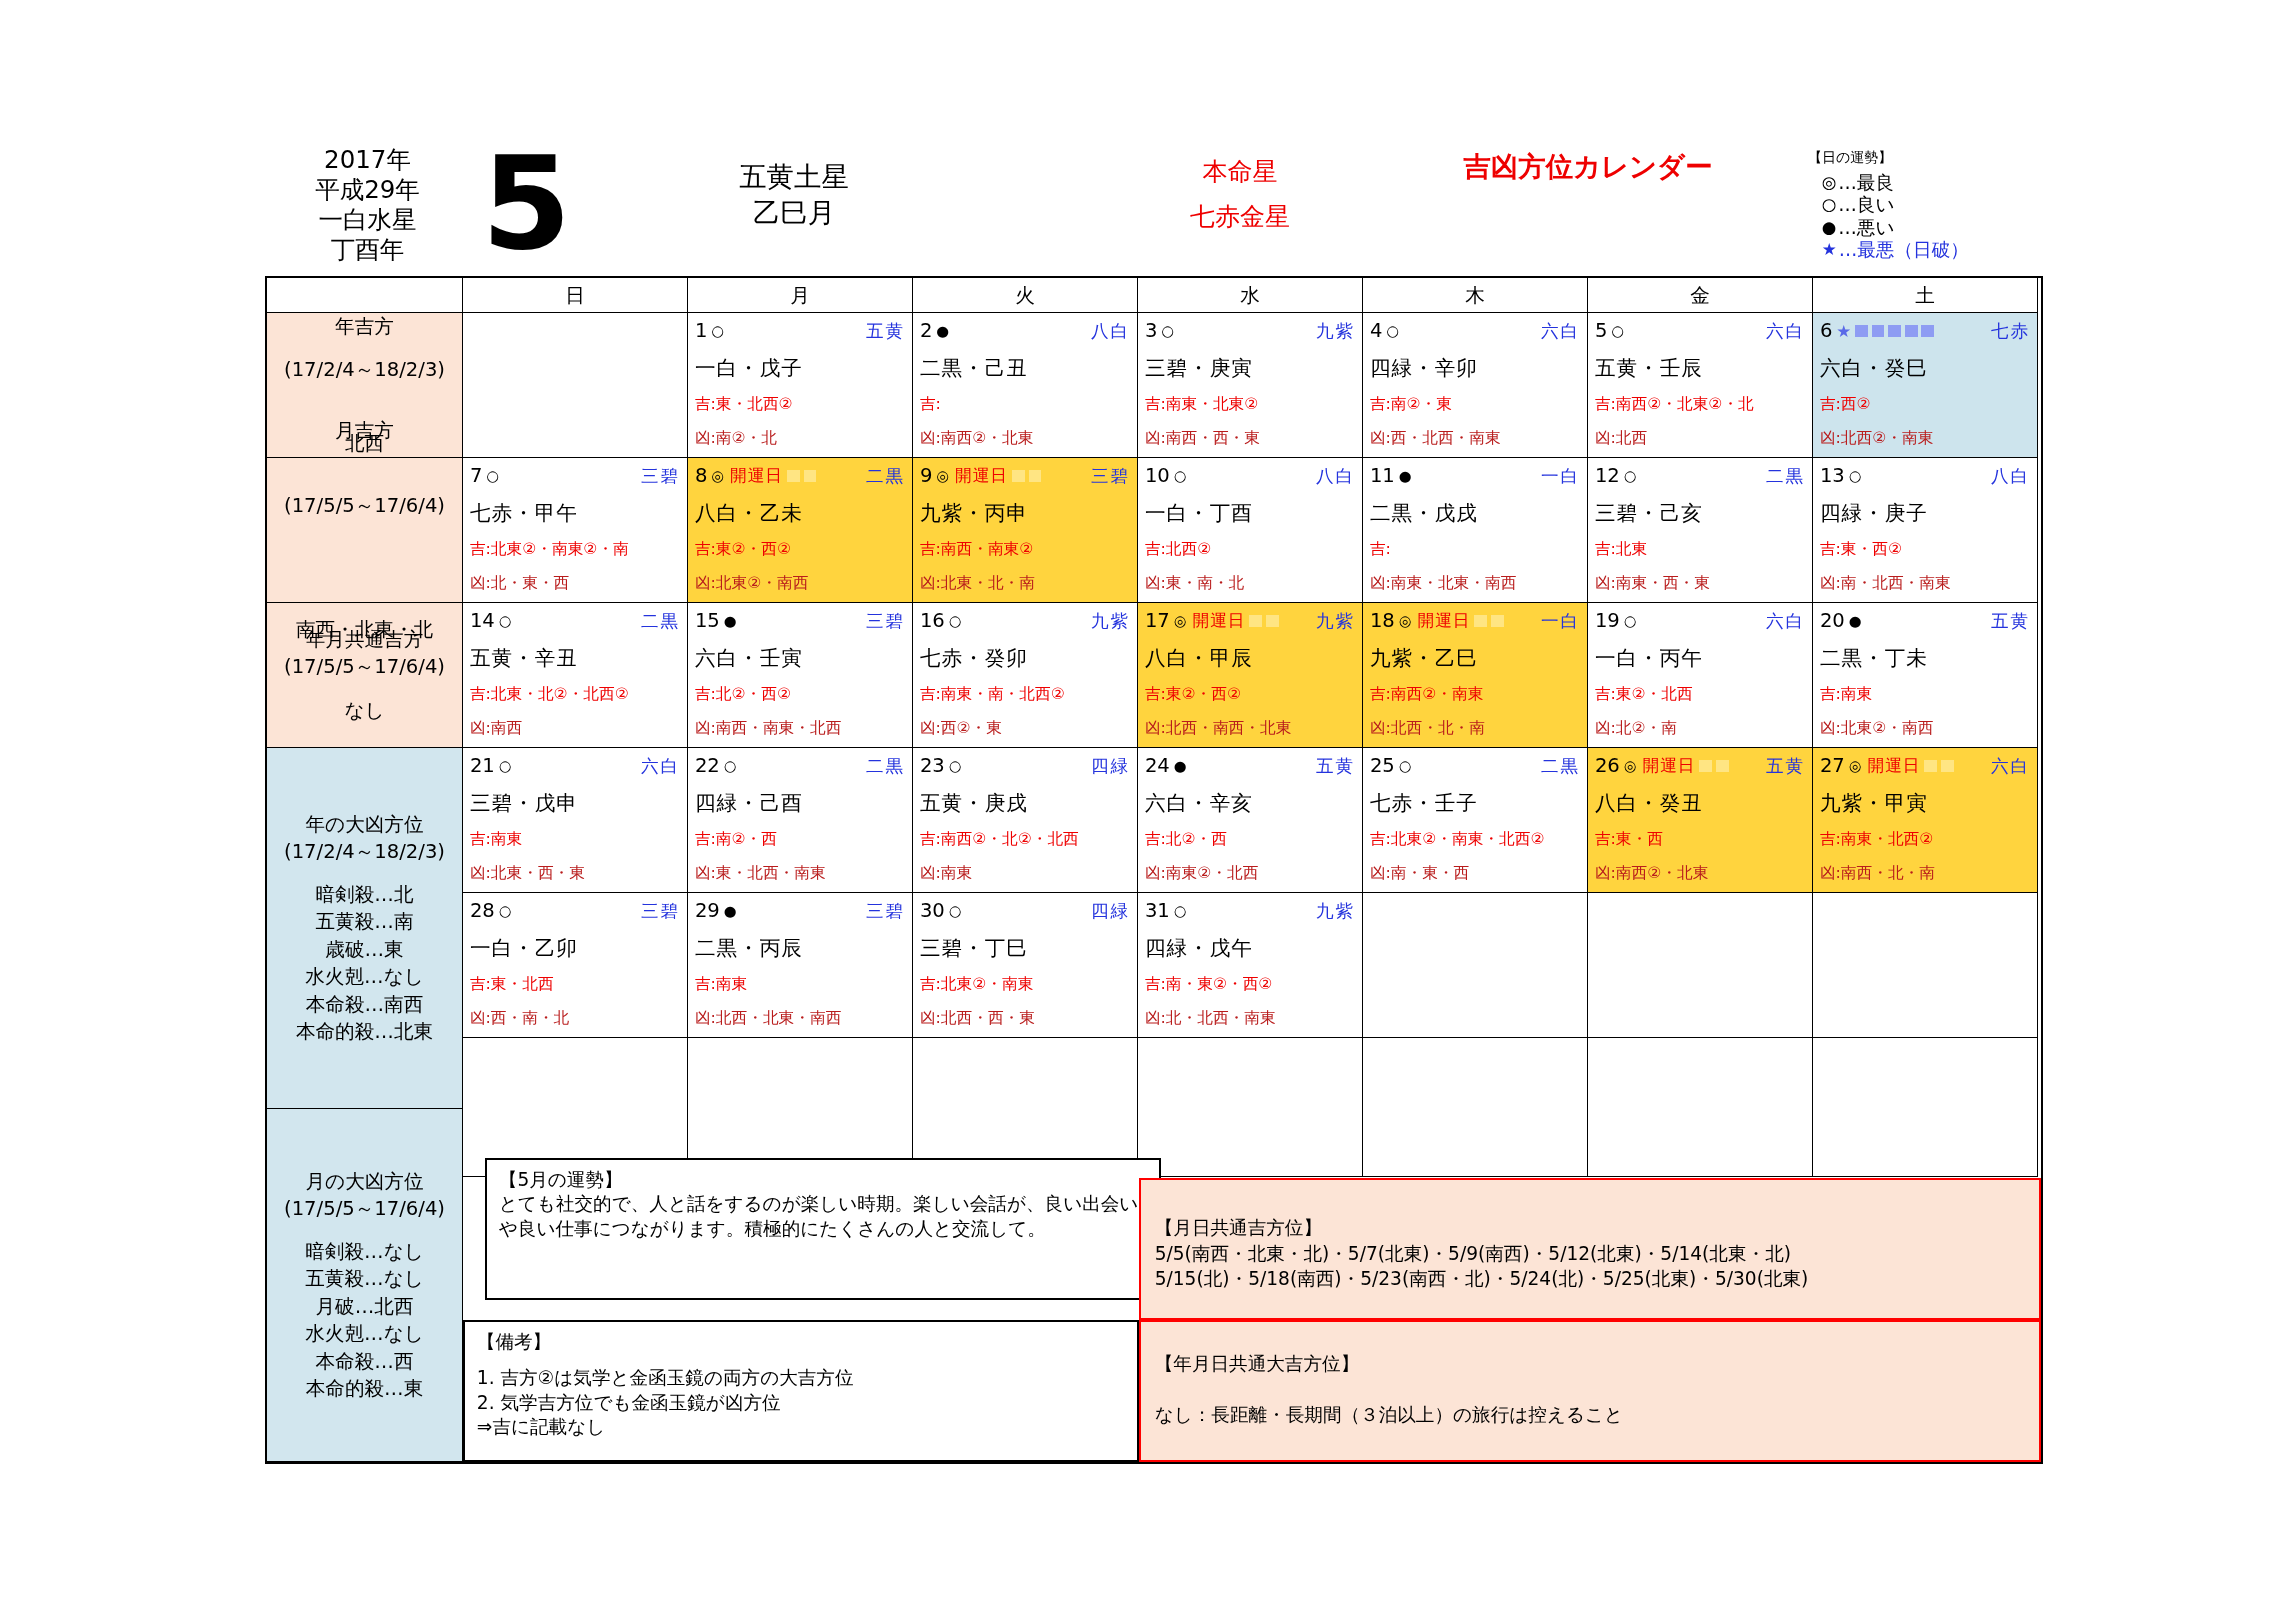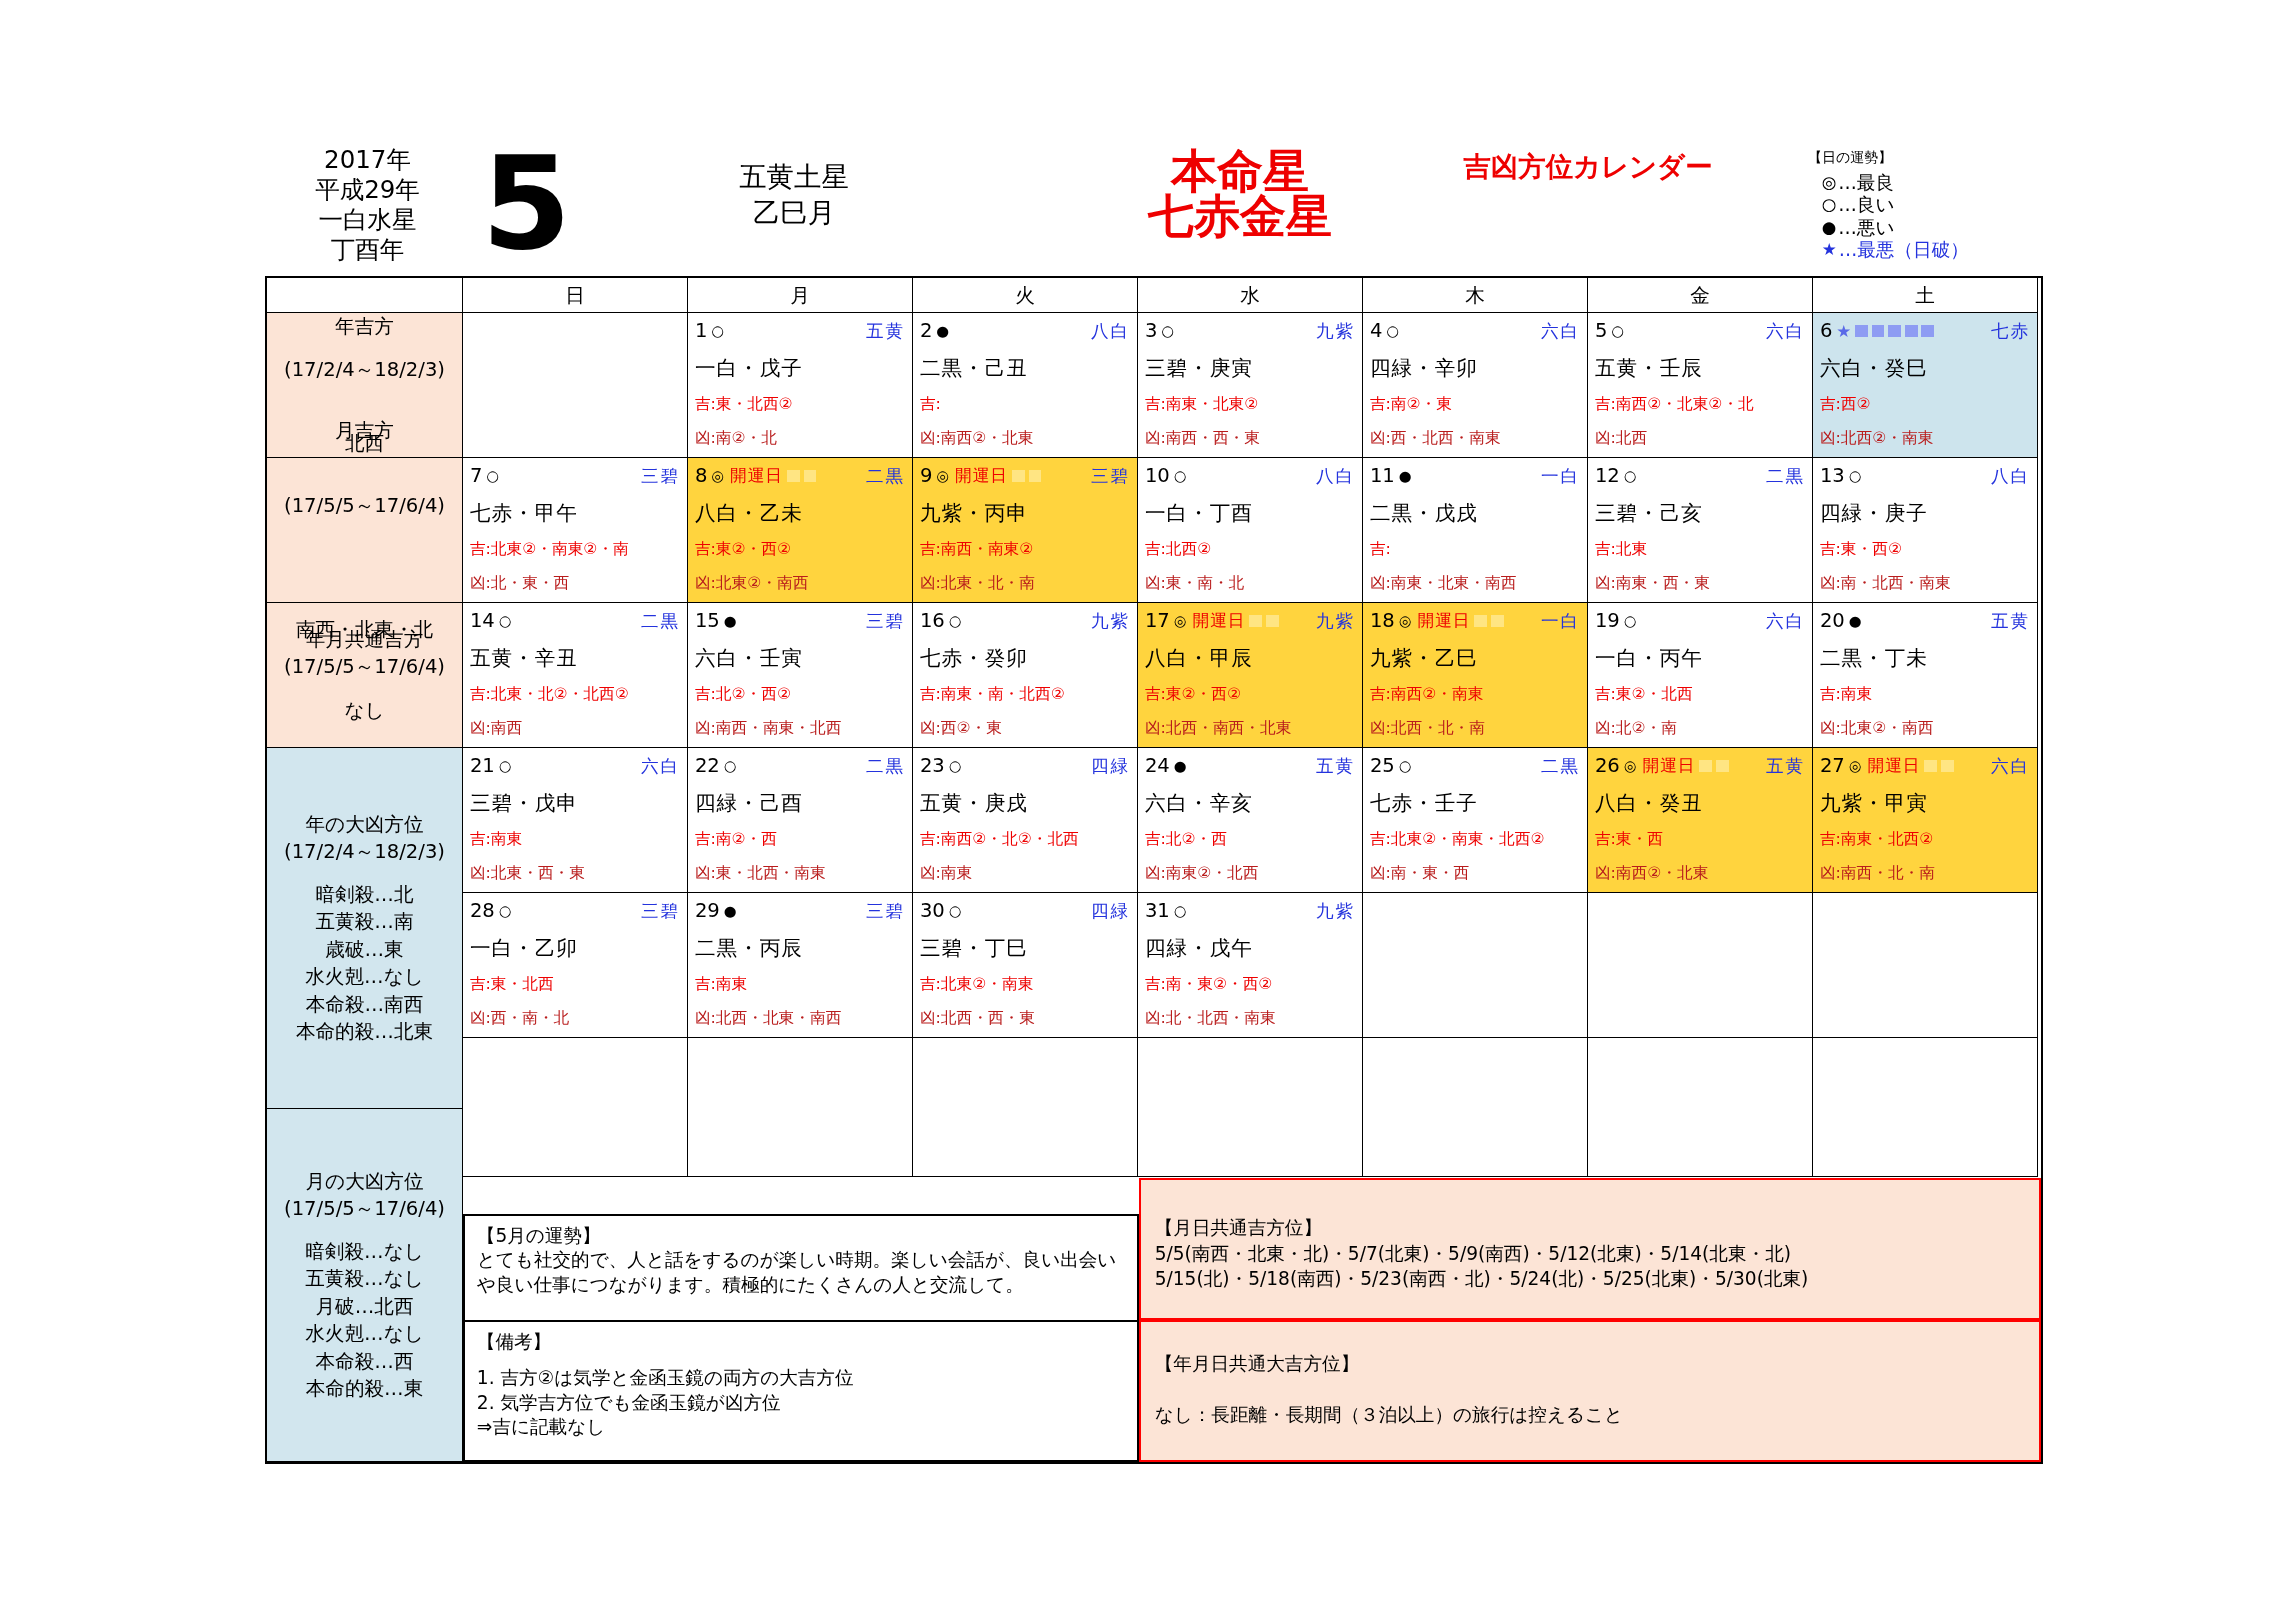--- a/index.html
+++ b/index.html
@@ -5,21 +5,21 @@
   html,body{margin:0;padding:0;}
   body{
     width:2293px;height:1621px;position:relative;background:#ffffff;color:#000;
     font-family:"DejaVu Sans","Liberation Sans",sans-serif;
   }
   .abs{position:absolute;}
   
   #yearBlock{left:284px;top:145px;width:167px;text-align:center;font-size:24.5px;line-height:30px;}
   #monthNum{left:453px;top:139px;width:147px;text-align:center;font-size:129px;font-weight:bold;line-height:129px;}
   #monthStar{left:691px;top:159px;width:206px;text-align:center;font-size:27.4px;line-height:36px;}
-  #honmei{left:1098px;top:149px;width:284px;text-align:center;color:#ee0000;font-weight:bold;font-size:46px;line-height:45px;}
+  #honmei{left:1098px;top:149px;width:284px;text-align:center;color:#ee0000;font-weight:normal;font-size:25px;line-height:45px;}
   #brand{left:1402px;top:149px;width:372px;text-align:center;color:#ee0000;font-weight:bold;}
   #brand .bname{font-size:38px;line-height:45px;}
   #brand .bsub{font-size:27.4px;line-height:35px;}
   #legendBox{left:1808px;top:147px;width:274px;font-size:19.6px;line-height:21.6px;}
   #legendBox .ltitle{font-size:14px;margin-bottom:2.9px;}
   .legend-line{display:flex;align-items:center;gap:2px;padding-left:13.7px;height:22.5px;}
   .legend-sym{font-size:16.7px;}
   .legend-text{font-size:18.6px;}
   .blue{color:#2433dd;}
   
@@ -51,21 +51,21 @@
   .bsq{width:12.7px;height:12.7px;background:#8e9cf3;display:inline-block;}
   .dstar{margin-left:auto;color:#2433dd;font-size:17.6px;letter-spacing:2px;white-space:nowrap;}
   .stem{font-size:20.6px;margin-top:10.8px;letter-spacing:1px;}
   .luck{color:#ee0000;font-size:15.7px;margin-top:12.7px;white-space:nowrap;}
   .bad{color:#b91c1c;font-size:15.7px;margin-top:12.7px;white-space:nowrap;}
   
   .noteL{position:absolute;left:196px;width:676px;height:142px;box-sizing:border-box;
          border:2px solid #000;background:#fff;padding:7.8px 11.8px;font-size:18.6px;line-height:24.5px;}
   .noteR{position:absolute;left:872px;width:902px;height:142px;box-sizing:border-box;
          border:2.9px solid #ff0000;background:#fce4d6;padding:7.8px 13.7px;font-size:18.6px;line-height:25.5px;}
-  #noteMonthly{top:936px;}
+  #noteMonthly{top:880px;margin-left:22px;}
   #noteBiko{top:1042px;}
   #noteCommonGood{top:900px;padding-top:35px;}
   #noteDaikichi{top:1042px;padding-top:29px;}
   #noteBiko .ntitle{margin-bottom:11.8px;}
   #noteDaikichi .ntitle{margin-bottom:25.5px;}
 </style>
 </head>
 <body>
 
 <div class="abs" id="yearBlock">

